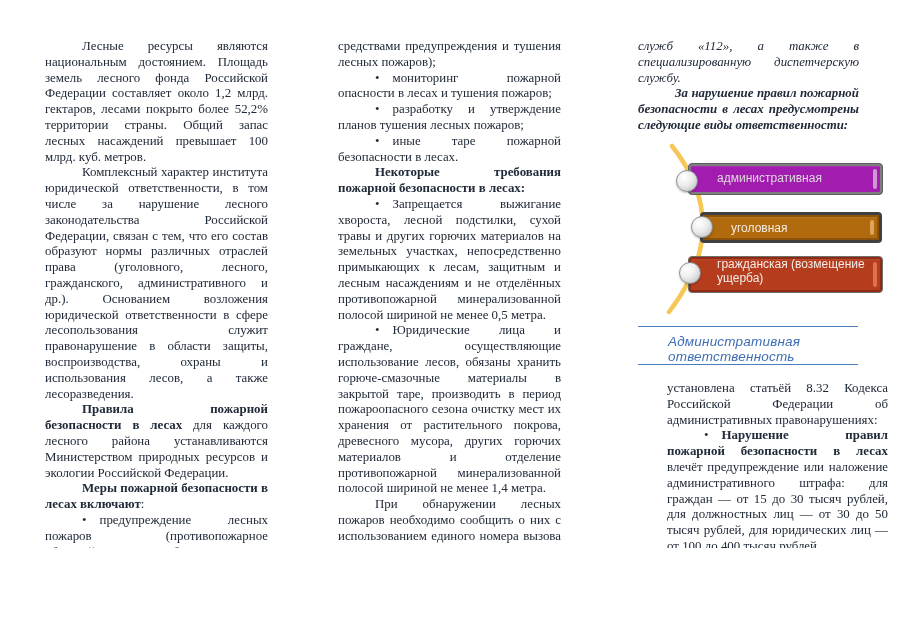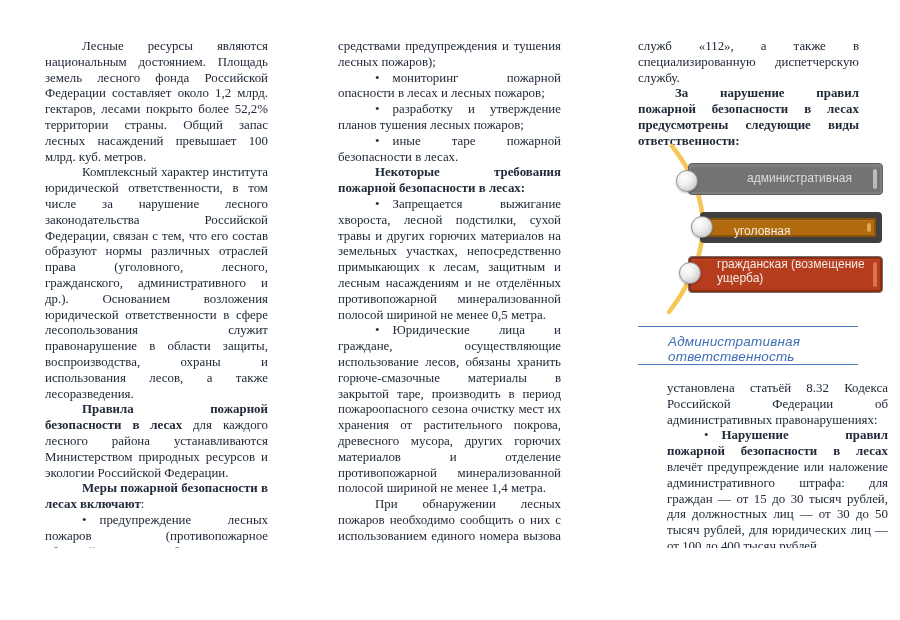--- a/index.html
+++ b/index.html
@@ -2,41 +2,41 @@
 <html><head>
 <meta charset="utf-8">
 <style>
   html,body{margin:0;padding:0;background:#ffffff;}
   .page{position:relative;width:900px;height:548px;background:#ffffff;overflow:hidden;
         font-family:"Liberation Serif", serif;color:#202a38;}
   .col{position:absolute;top:39px;width:223px;text-align:justify;
        font-size:12.9px;line-height:15.8px;}
   #col1{left:45px;}
   #col2{left:338px;}
-  #col3top{left:638px;width:221px;}
+  #col3top{left:638px;width:221px;font-style:italic;}
   #col3bottom{left:638px;top:381px;width:221px;margin-left:29px;}
   .para{margin:0;}
   .ind{text-indent:37px;}
   .b{font-weight:bold;}
   .bullet{margin-right:13px;}
 
   
   .arc{position:absolute;left:655px;top:140px;}
   .banner{position:absolute;box-sizing:border-box;border-radius:4px;
           font-family:"Liberation Sans", sans-serif;font-size:12px;}
   .banner .blabel{display:block;}
   .banner::after{content:"";position:absolute;right:5px;top:5px;bottom:5px;width:4px;
                  border-radius:2px;}
   .banner-admin{left:688px;top:163px;width:195px;height:32px;
-      background:#737373;border:1px solid #5f5f5f;
+      background:#a21caf;border:1px solid #5f5f5f;
       box-shadow:inset 0 0 0 2px #7e7e7e, inset 0 2px 2px rgba(255,255,255,.30);
-      color:#dcdcdc;line-height:28px;padding-left:28px;text-align:center;}
+      color:#dcdcdc;line-height:28px;padding-left:28px;}
   .banner-admin::after{background:rgba(235,235,235,.60);}
   .banner-crim{left:700px;top:212px;width:182px;height:31px;
-      background:#b16a0e;border:6px solid #404040;
+      background:#b16a0e;border:3px solid #404040;
       box-shadow:inset 0 0 0 2px #8a5309, inset 0 2px 2px rgba(255,255,255,.28);
       color:#f2ece2;line-height:27px;padding-left:28px;}
   .banner-crim::after{background:rgba(255,213,150,.55);}
   .banner-civil{left:688px;top:256px;width:195px;height:37px;
       background:#b63c1e;border:1px solid #6e6e6e;
       box-shadow:inset 0 0 0 2px #8e2c12, inset 0 2px 2px rgba(255,255,255,.25);
       color:#f2ece6;line-height:14px;padding:0 8px 0 28px;}
   .banner-civil::after{background:rgba(255,170,130,.50);}
   .node{position:absolute;width:22px;height:22px;border-radius:50%;
         background:radial-gradient(circle at 35% 30%, #ffffff 0%, #ececec 45%, #cfcfcf 75%, #b5b5b5 100%);
@@ -61,21 +61,21 @@
   <div class="col" id="col1">
     <p class="para ind"><span>Лесные ресурсы являются национальным достоянием. Площадь земель лесного фонда Российской Федерации составляет около 1,2 млрд. гектаров, лесами покрыто более 52,2% территории страны. Общий запас лесных насаждений превышает 100 млрд. куб. метров.</span></p>
     <p class="para ind"><span>Комплексный характер института юридической ответственности, в том числе за нарушение лесного законодательства Российской Федерации, связан с тем, что его состав образуют нормы различных отраслей права (уголовного, лесного, гражданского, административного и др.). Основанием возложения юридической ответственности в сфере лесопользования служит правонарушение в области защиты, воспроизводства, охраны и использования лесов, а также лесоразведения.</span></p>
     <p class="para ind"><span class="b">Правила пожарной безопасности в лесах</span><span> для каждого лесного района устанавливаются Министерством природных ресурсов и экологии Российской Федерации.</span></p>
     <p class="para ind"><span class="b">Меры пожарной безопасности в лесах включают</span><span>:</span></p>
     <p class="para ind"><span class="bullet">•</span><span>предупреждение лесных пожаров (противопожарное обустройство лесов и обеспечение</span></p>
   </div>
 
   <div class="col" id="col2">
     <p class="para"><span>средствами предупреждения и тушения лесных пожаров);</span></p>
-    <p class="para ind"><span class="bullet">•</span><span>мониторинг пожарной опасности в лесах и лесных пожаров;</span></p>
+    <p class="para ind"><span class="bullet">•</span><span>мониторинг пожарной опасности в лесах и тушения пожаров;</span></p>
     <p class="para ind"><span class="bullet">•</span><span>разработку и утверждение планов тушения лесных пожаров;</span></p>
     <p class="para ind"><span class="bullet">•</span><span>иные таре пожарной безопасности в лесах.</span></p>
     <p class="para ind"><span class="b">Некоторые требования пожарной безопасности в лесах:</span></p>
     <p class="para ind"><span class="bullet">•</span><span>Запрещается выжигание хвороста, лесной подстилки, сухой травы и других горючих материалов на земельных участках, непосредственно примыкающих к лесам, защитным и лесным насаждениям и не отделённых противопожарной минерализованной полосой шириной не менее 0,5 метра.</span></p>
     <p class="para ind"><span class="bullet">•</span><span>Юридические лица и граждане, осуществляющие использование лесов, обязаны хранить горюче-смазочные материалы в закрытой таре, производить в период пожароопасного сезона очистку мест их хранения от растительного покрова, древесного мусора, других горючих материалов и отделение противопожарной минерализованной полосой шириной не менее 1,4 метра.</span></p>
     <p class="para ind"><span>При обнаружении лесных пожаров необходимо сообщить о них с использованием единого номера вызова экстренных оперативных</span></p>
   </div>
 
   <div class="col" id="col3top">
     <p class="para"><span>служб «112», а также в специализированную диспетчерскую службу.</span></p>

